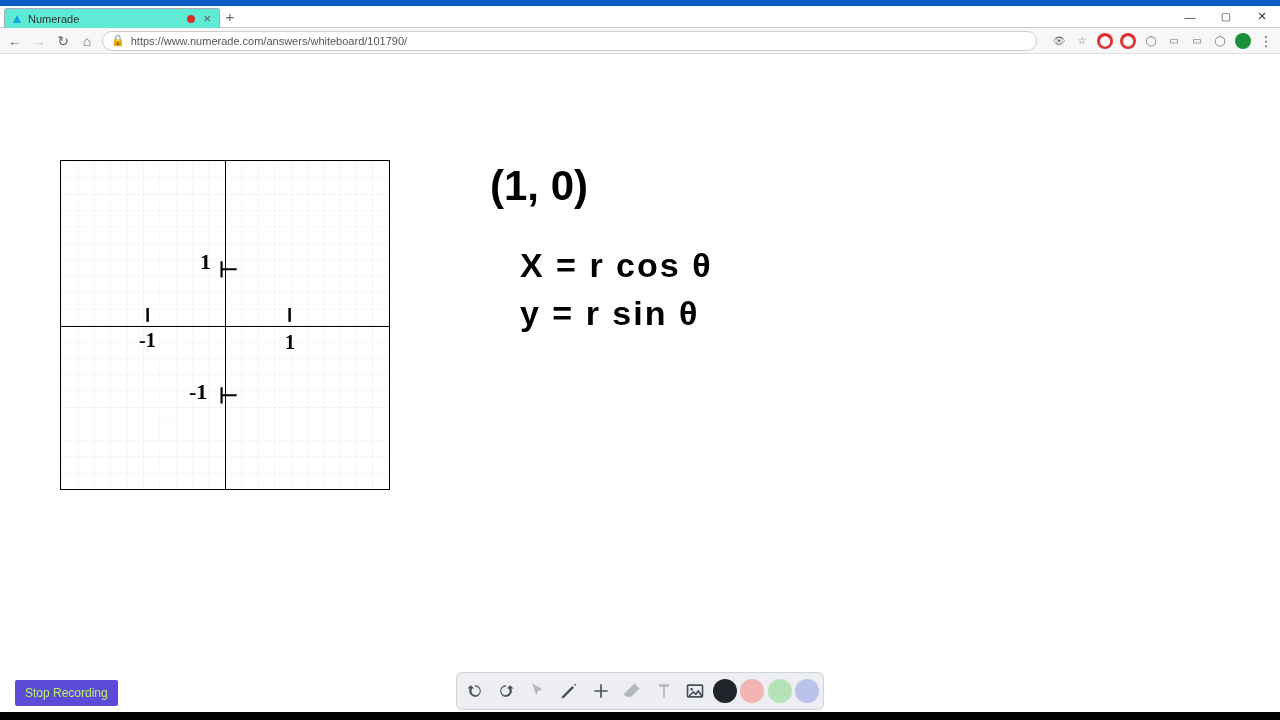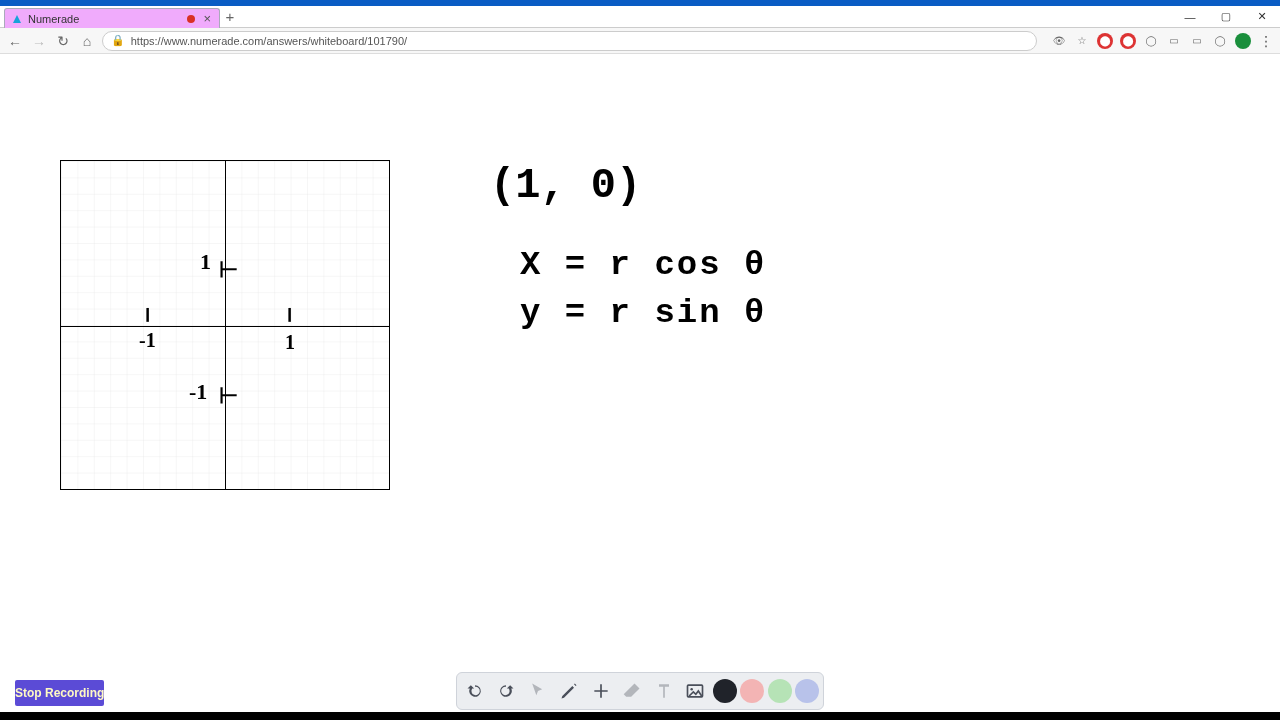--- a/index.html
+++ b/index.html
@@ -2,21 +2,21 @@
 <html><head>
 <meta charset="utf-8">
 <style>
   * { margin: 0; padding: 0; box-sizing: border-box; }
   body { width: 1280px; height: 720px; font-family: "Segoe UI", Arial, sans-serif; overflow: hidden; background: #fff; }
 
   .top-blue-bar { height: 6px; background: #0a5cc4; }
   .titlebar { height: 22px; background: #fff; display: flex; align-items: stretch; border-bottom: 1px solid #ccc; }
   .tab {
     margin-top: 2px; margin-left: 4px; height: 20px; width: 216px;
-    background: #f0abfc; border: 1px solid #aab; border-bottom: none;
+    background: #5eead4; border: 1px solid #aab; border-bottom: none;
     border-top-left-radius: 3px; border-top-right-radius: 3px;
     display: flex; align-items: center; padding: 0 6px; font-size: 11px; color: #333;
     position: relative;
   }
   .tab .favicon { width: 12px; height: 12px; margin-right: 5px; display: inline-block; }
   .tab .favicon svg { width: 12px; height: 12px; display: block; }
   .tab .tab-title { flex: 1; white-space: nowrap; overflow: hidden; text-overflow: ellipsis; }
   .tab .rec-dot { width: 8px; height: 8px; border-radius: 50%; background: #d93025; margin-right: 6px; }
   .tab .tab-close { font-size: 13px; color: #555; cursor: pointer; padding: 0 2px; }
   .new-tab { width: 20px; display: flex; align-items: center; justify-content: center; font-size: 15px; color: #666; cursor: pointer; }
@@ -46,41 +46,41 @@
   .hand { font-family: "Comic Sans MS", "Segoe Script", cursive; font-weight: 600; color: #000; position: absolute; }
   .gl1  { left: 139px; top:  88px; font-size: 22px; }  
   .gl1t { left: 158px; top:  96px; font-size: 22px; }  
   .glp1 { left: 222px; top: 148px; font-size: 22px; }  
   .glp1b{ left: 224px; top: 170px; font-size: 20px; }  
   .glm1 { left:  80px; top: 148px; font-size: 22px; }  
   .glm1b{ left:  78px; top: 168px; font-size: 20px; }  
   .glm1y{ left: 128px; top: 218px; font-size: 22px; }  
   .glm1yt{ left: 158px; top: 222px; font-size: 22px; } 
 
-  .eq { font-family: Liberation Mono, monospace; font-weight: 600; color: #000; position: absolute; }
+  .eq { font-family: Liberation Sans, sans-serif; font-weight: 600; color: #000; position: absolute; }
   .eq1 { left: 490px; top: 108px; font-size: 42px; }
   .eq2 { left: 520px; top: 192px; font-size: 34px; letter-spacing: 2px; }
   .eq3 { left: 520px; top: 240px; font-size: 34px; letter-spacing: 2px; }
 
   
   .wt { position: absolute; left: 50%; transform: translateX(-50%); bottom: 4px;
         width: 368px; height: 38px; background: #eceef1; border: 1px solid #cfd3da; border-radius: 6px;
         display: flex; align-items: center; justify-content: space-evenly; }
   .wbtn { width: 28px; height: 28px; border-radius: 4px; display:flex; align-items:center; justify-content:center; cursor: pointer; }
   .wbtn svg { width: 20px; height: 20px; }
   .wbtn.disabled { opacity: 0.35; }
   .swatch { width: 24px; height: 24px; border-radius: 50%; }
   .sw-black  { background: #20232a; }
   .sw-red    { background: #f3b4b4; }
   .sw-green  { background: #b6e3b6; }
   .sw-purple { background: #b8c2ea; }
 
   
-  .stoprec { position: absolute; left: 15px; bottom: 8px; background: #5b4bd6; color: #fef9c3;
-             font-size: 12px; padding: 6px 0; border-radius: 2px; cursor: pointer; font-weight: bold; }
+  .stoprec { position: absolute; left: 15px; bottom: 8px; background: #5b4bd6; color: #bef264;
+             font-size: 12px; padding: 6px 10px; border-radius: 2px; cursor: pointer; }
   .outer-bottom { position:fixed; left:0; right:0; bottom:0; height:8px; background:#000; }
 </style>
 </head>
 <body>
 
 <div class="top-blue-bar"></div>
 
 <div class="titlebar">
   <div class="tab">
     <span class="favicon">

